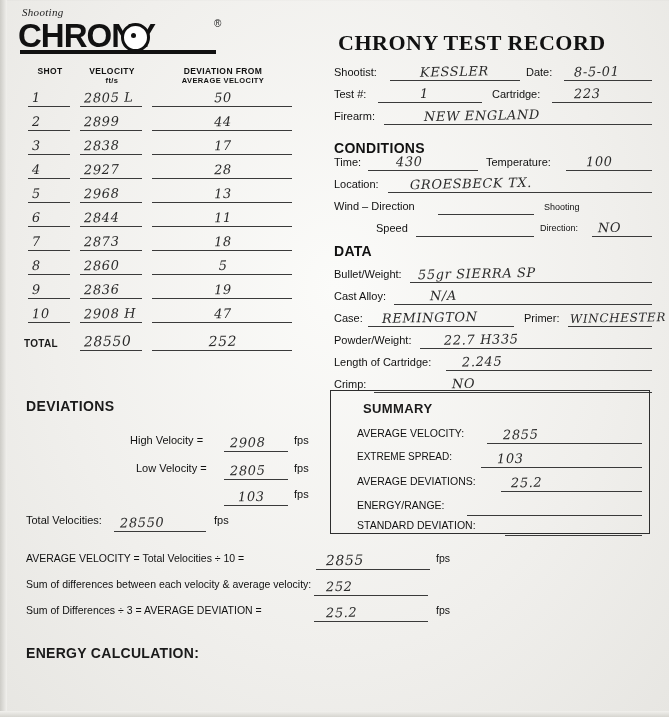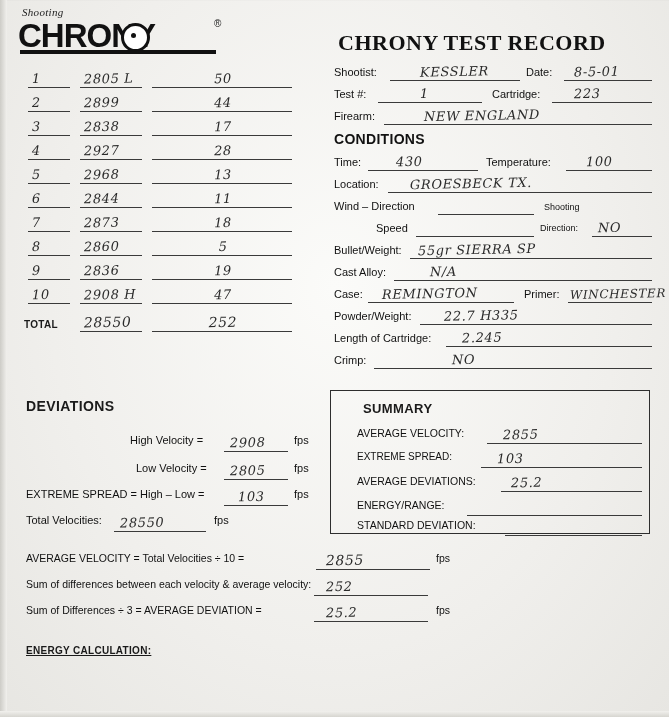--- a/index.html
+++ b/index.html
@@ -105,21 +105,21 @@
   .summary{
     position:absolute;left:330px;top:390px;width:318px;height:142px;
     border:1px solid #2e2e2e;
   }
   .summary-title{position:absolute;left:32px;top:10px;font-size:13px;font-weight:bold;letter-spacing:.4px;}
   .srow{position:absolute;left:26px;width:285px;height:21px;font-size:10.5px;}
 
   
   .bottom{position:absolute;left:26px;top:548px;width:620px;font-size:10.5px;}
   .brow{position:relative;height:26px;}
-  .energy-title{position:absolute;left:26px;top:645px;font-size:10px;font-weight:bold;letter-spacing:.3px;text-decoration:underline;}
+  .energy-title{position:absolute;left:26px;top:645px;font-size:14px;font-weight:bold;letter-spacing:.3px;}
   .energy-line{position:absolute;left:26px;top:674px;font-size:10.5px;}
 </style>
 </head>
 <body>
 
 <div class="page">
   <div class="noise"></div>
   <div class="edge-left"></div>
   <div class="edge-bottom"></div>
 
@@ -127,20 +127,31 @@
     <div class="logo-shooting">Shooting</div>
     <div class="logo-chrony">CHRONY</div>
     <div class="logo-dot"></div>
     <div class="logo-bar"></div>
     <div class="logo-reg">®</div>
   </div>
 
   <div class="title">CHRONY TEST RECORD</div>
 
   <div class="tbl">
+    <div class="tbl-head">
+      <div class="th-shot">SHOT</div>
+      <div class="th-vel">
+        <div>VELOCITY</div>
+        <div class="th-sub">ft/s</div>
+      </div>
+      <div class="th-dev">
+        <div>DEVIATION FROM</div>
+        <div class="th-sub">AVERAGE VELOCITY</div>
+      </div>
+    </div>
 
     <div class="row">
       <div class="c-shot">
           <div class="line"></div>
           <div class="cellval hw">1</div>
         </div>
       <div class="c-vel">
           <div class="line"></div>
           <div class="cellval hw">2805 L</div>
         </div>
@@ -309,21 +320,21 @@
       <div class="val hw" style="left:240px">223</div>
     </div>
 
     <div class="frow">
       <div class="lbl" style="left:0">Firearm:</div>
       <div class="rule" style="left:50px;width:268px;"></div>
       <div class="val hw" style="left:90px">NEW ENGLAND</div>
     </div>
 
     <div class="frow" style="height:24px">
-      <div class="sect" style="position:absolute;left:0;top:3px;">CONDITIONS</div>
+      <div class="sect" style="position:absolute;left:0;top:12px;">CONDITIONS</div>
     </div>
 
     <div class="frow">
       <div class="lbl" style="left:0">Time:</div>
       <div class="rule" style="left:34px;width:110px;"></div>
       <div class="lbl" style="left:152px">Temperature:</div>
       <div class="rule" style="left:232px;width:86px;"></div>
       <div class="val hw" style="left:62px">430</div>
       <div class="val hw" style="left:252px">100</div>
     </div>
@@ -341,20 +352,23 @@
     </div>
 
     <div class="frow">
       <div class="lbl" style="left:42px">Speed</div>
       <div class="rule" style="left:82px;width:118px;"></div>
       <div class="lbl" style="left:206px;font-size:9px;top:5px">Direction:</div>
       <div class="rule" style="left:258px;width:60px;"></div>
       <div class="val hw" style="left:264px">NO</div>
     </div>
 
+    <div class="frow" style="height:24px">
+      <div class="sect" style="position:absolute;left:0;top:3px;">DATA</div>
+    </div>
 
     <div class="frow">
       <div class="lbl" style="left:0">Bullet/Weight:</div>
       <div class="rule" style="left:76px;width:242px;"></div>
       <div class="val hw" style="left:84px">55gr SIERRA SP</div>
     </div>
 
     <div class="frow">
       <div class="lbl" style="left:0">Cast Alloy:</div>
       <div class="rule" style="left:60px;width:258px;"></div>
@@ -400,21 +414,20 @@
     </div>
 
     <div class="frow" style="height:26px">
       <div class="lbl" style="left:110px;top:4px">Low Velocity  =</div>
       <div class="rule" style="left:198px;width:64px;bottom:4px"></div>
       <div class="val hw" style="left:204px;bottom:6px">2805</div>
       <div class="lbl" style="left:268px;top:4px">fps</div>
     </div>
 
     <div class="frow" style="height:26px">
-      <div class="lbl" style="left:0;top:4px">EXTREME SPREAD  =  High – Low  =</div>
       <div class="rule" style="left:198px;width:64px;bottom:4px"></div>
       <div class="val hw" style="left:212px;bottom:6px">103</div>
       <div class="lbl" style="left:268px;top:4px">fps</div>
     </div>
 
     <div class="frow" style="height:26px">
       <div class="lbl" style="left:0;top:4px">Total Velocities:</div>
       <div class="rule" style="left:88px;width:92px;bottom:4px"></div>
       <div class="val hw" style="left:94px;bottom:6px">28550</div>
       <div class="lbl" style="left:188px;top:4px">fps</div>

